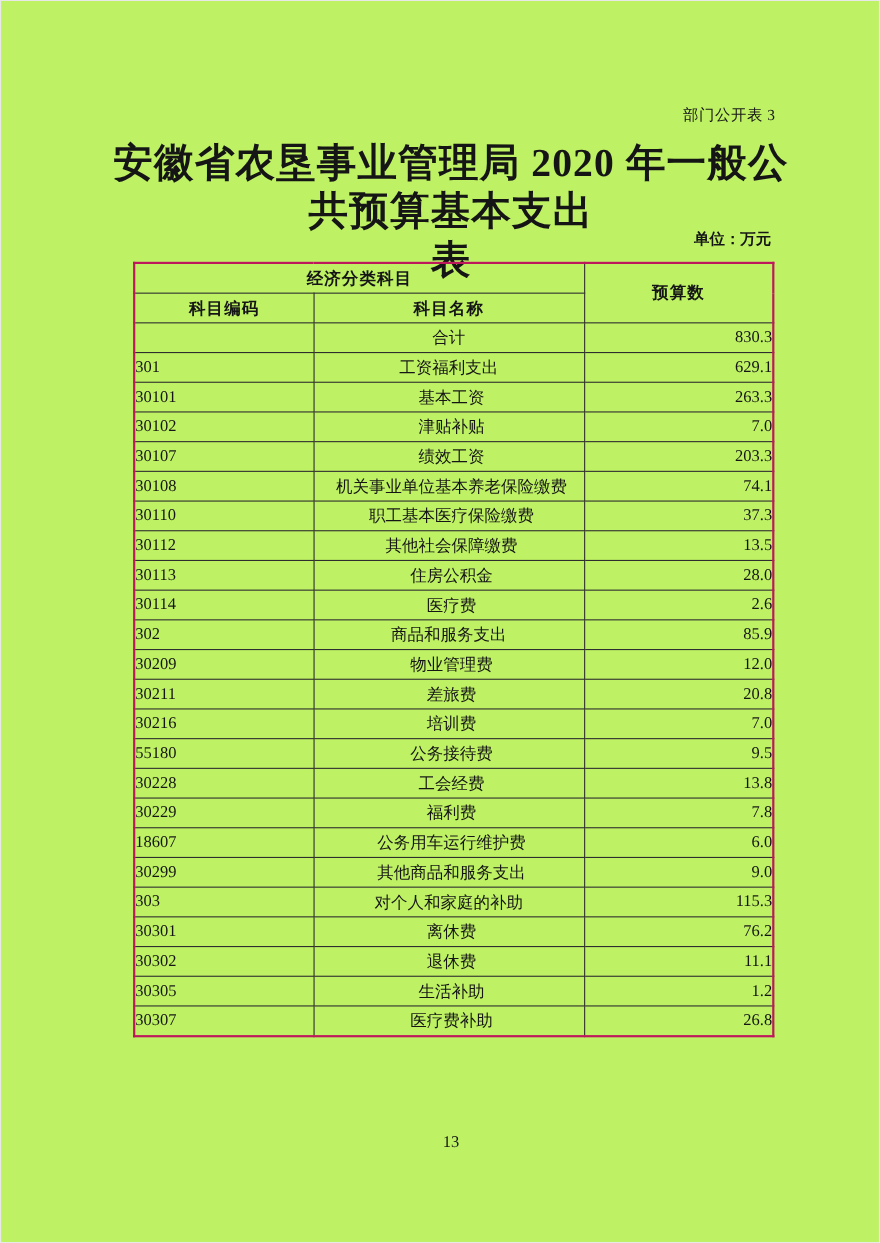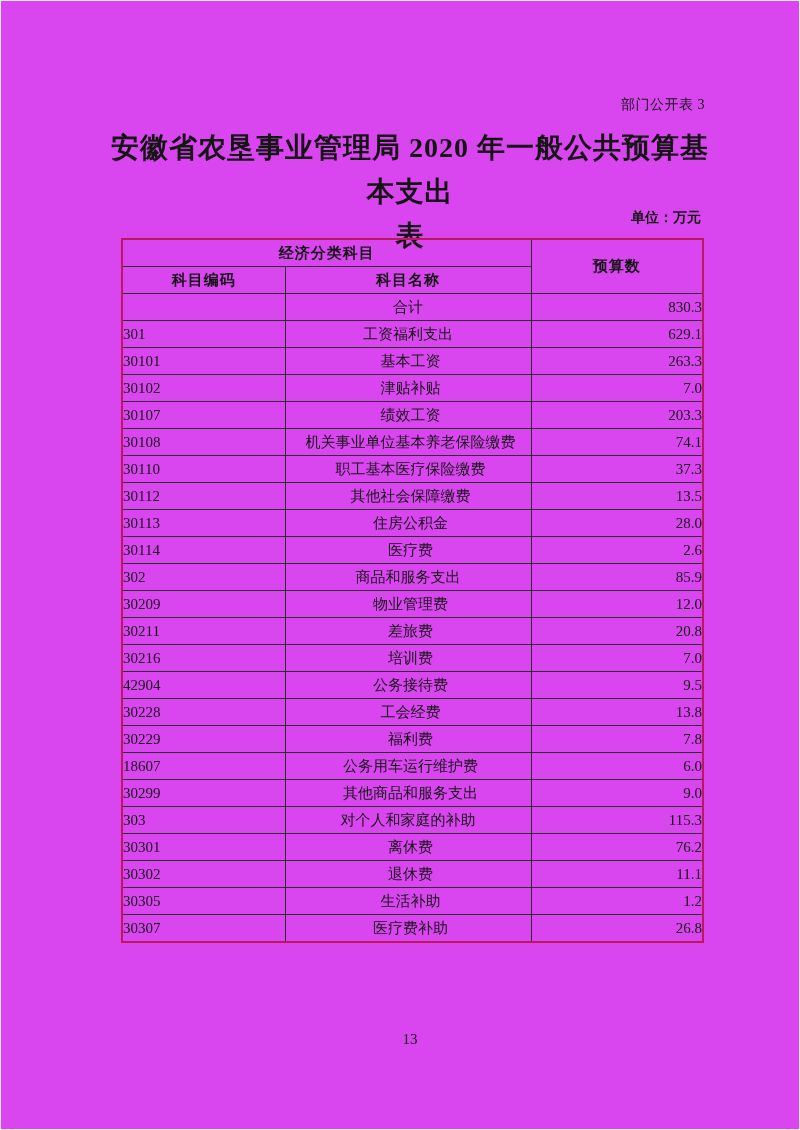--- a/index.html
+++ b/index.html
@@ -4,21 +4,21 @@
 <style>
   html, body {
     margin: 0;
     padding: 0;
     background: #ffffff;
   }
   .page {
     position: relative;
     width: 800px;
     height: 1130px;
-    background: #d946ef;
+    background: #bef264;
     box-shadow: inset 0 0 0 1px #e8e8e8;
     font-family: "Liberation Serif", "DejaVu Serif", serif;
     color: #151515;
     overflow: hidden;
   }
   .dept-label {
     position: absolute;
     top: 96px;
     left: 121px;
     width: 584px;
@@ -26,21 +26,21 @@
     font-size: 14px;
     letter-spacing: 0.5px;
   }
   .doc-title {
     position: absolute;
     top: 126px;
     left: 100px;
     width: 620px;
     margin: 0;
     text-align: center;
-    font-size: 28px;
+    font-size: 36px;
     font-weight: bold;
     line-height: 44px;
     letter-spacing: 1px;
   }
   .unit-label {
     position: absolute;
     top: 209px;
     left: 120px;
     width: 581px;
     text-align: right;
@@ -186,21 +186,21 @@
           <td class="cell-code">30211</td>
           <td class="cell-name indent">差旅费</td>
           <td class="cell-amount">20.8</td>
         </tr>
         <tr>
           <td class="cell-code">30216</td>
           <td class="cell-name indent">培训费</td>
           <td class="cell-amount">7.0</td>
         </tr>
         <tr>
-          <td class="cell-code">42904</td>
+          <td class="cell-code">55180</td>
           <td class="cell-name indent">公务接待费</td>
           <td class="cell-amount">9.5</td>
         </tr>
         <tr>
           <td class="cell-code">30228</td>
           <td class="cell-name indent">工会经费</td>
           <td class="cell-amount">13.8</td>
         </tr>
         <tr>
           <td class="cell-code">30229</td>

